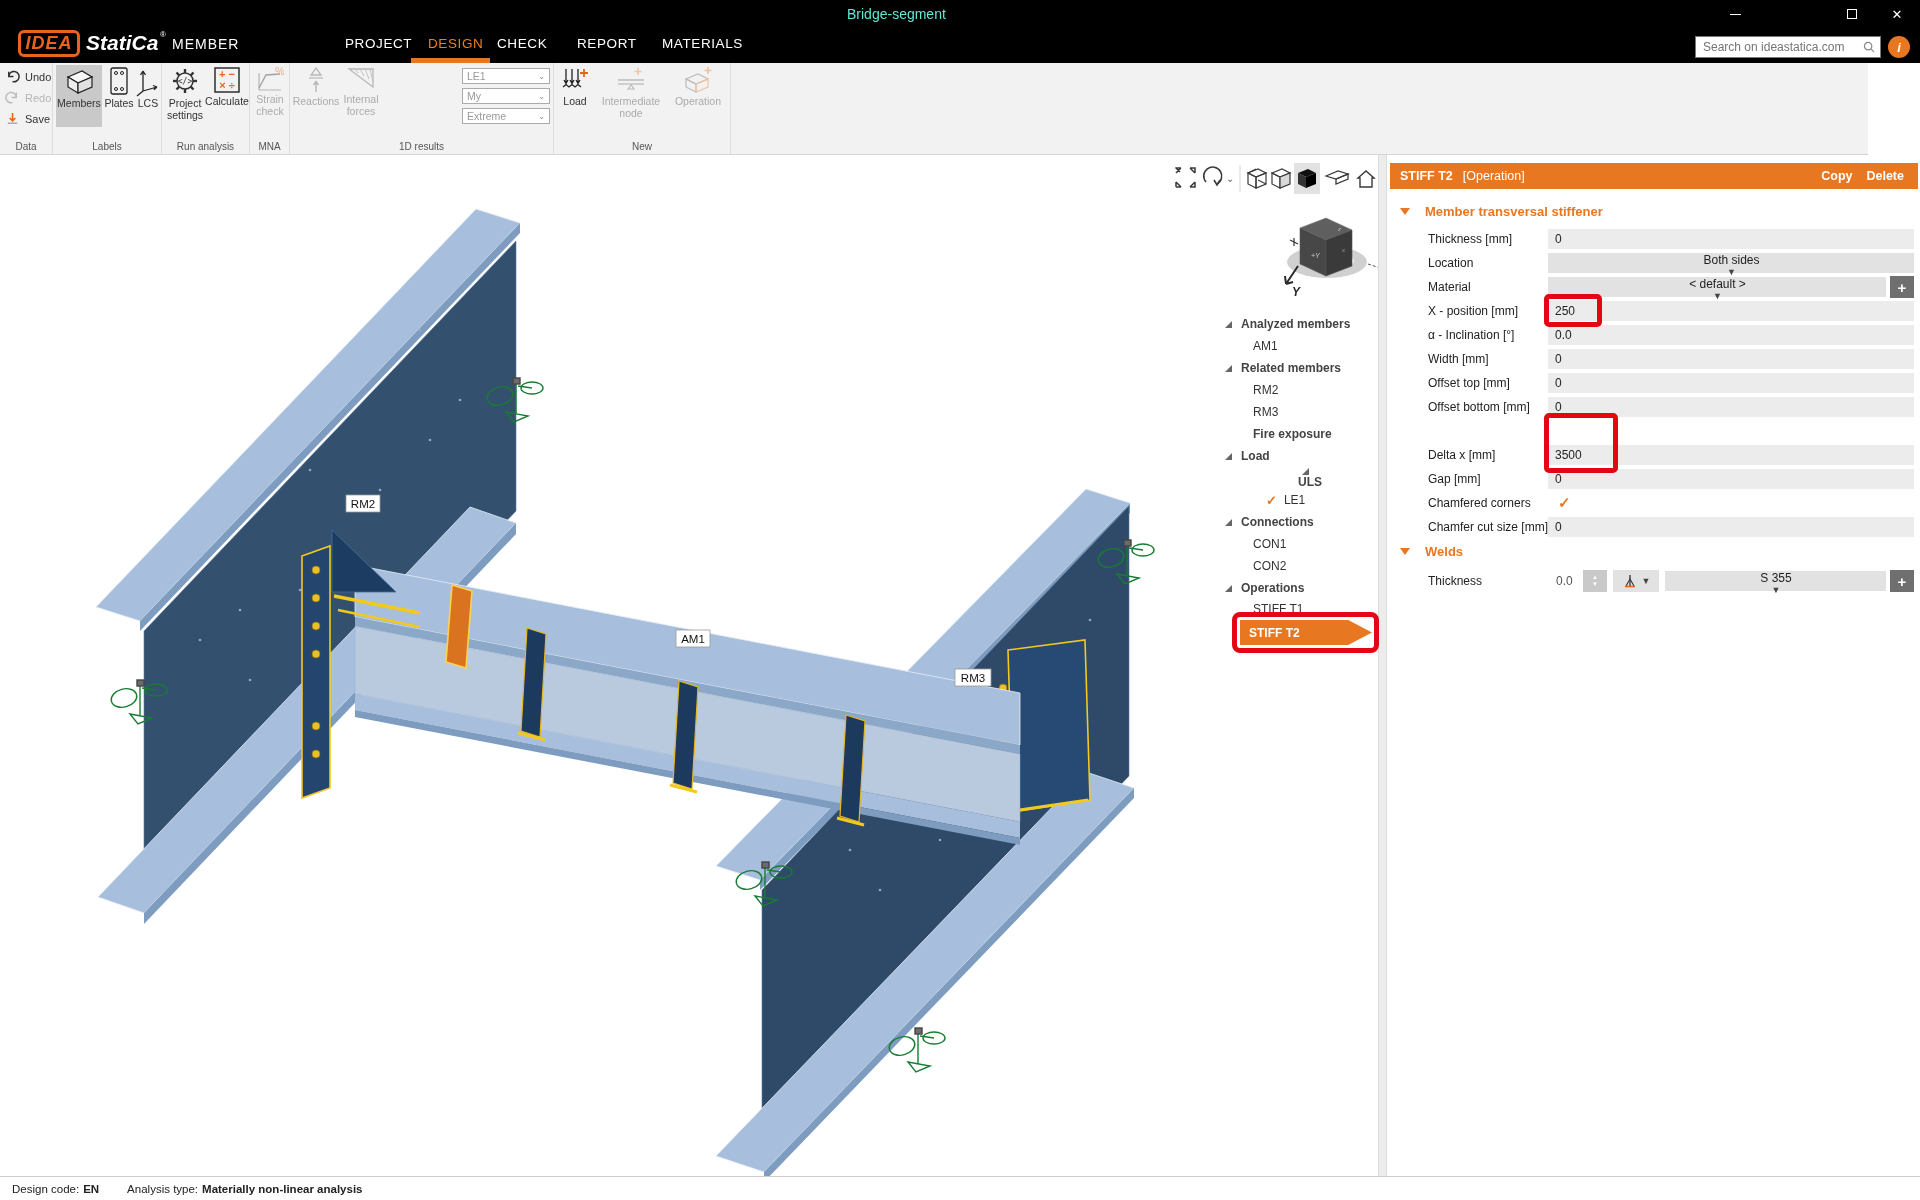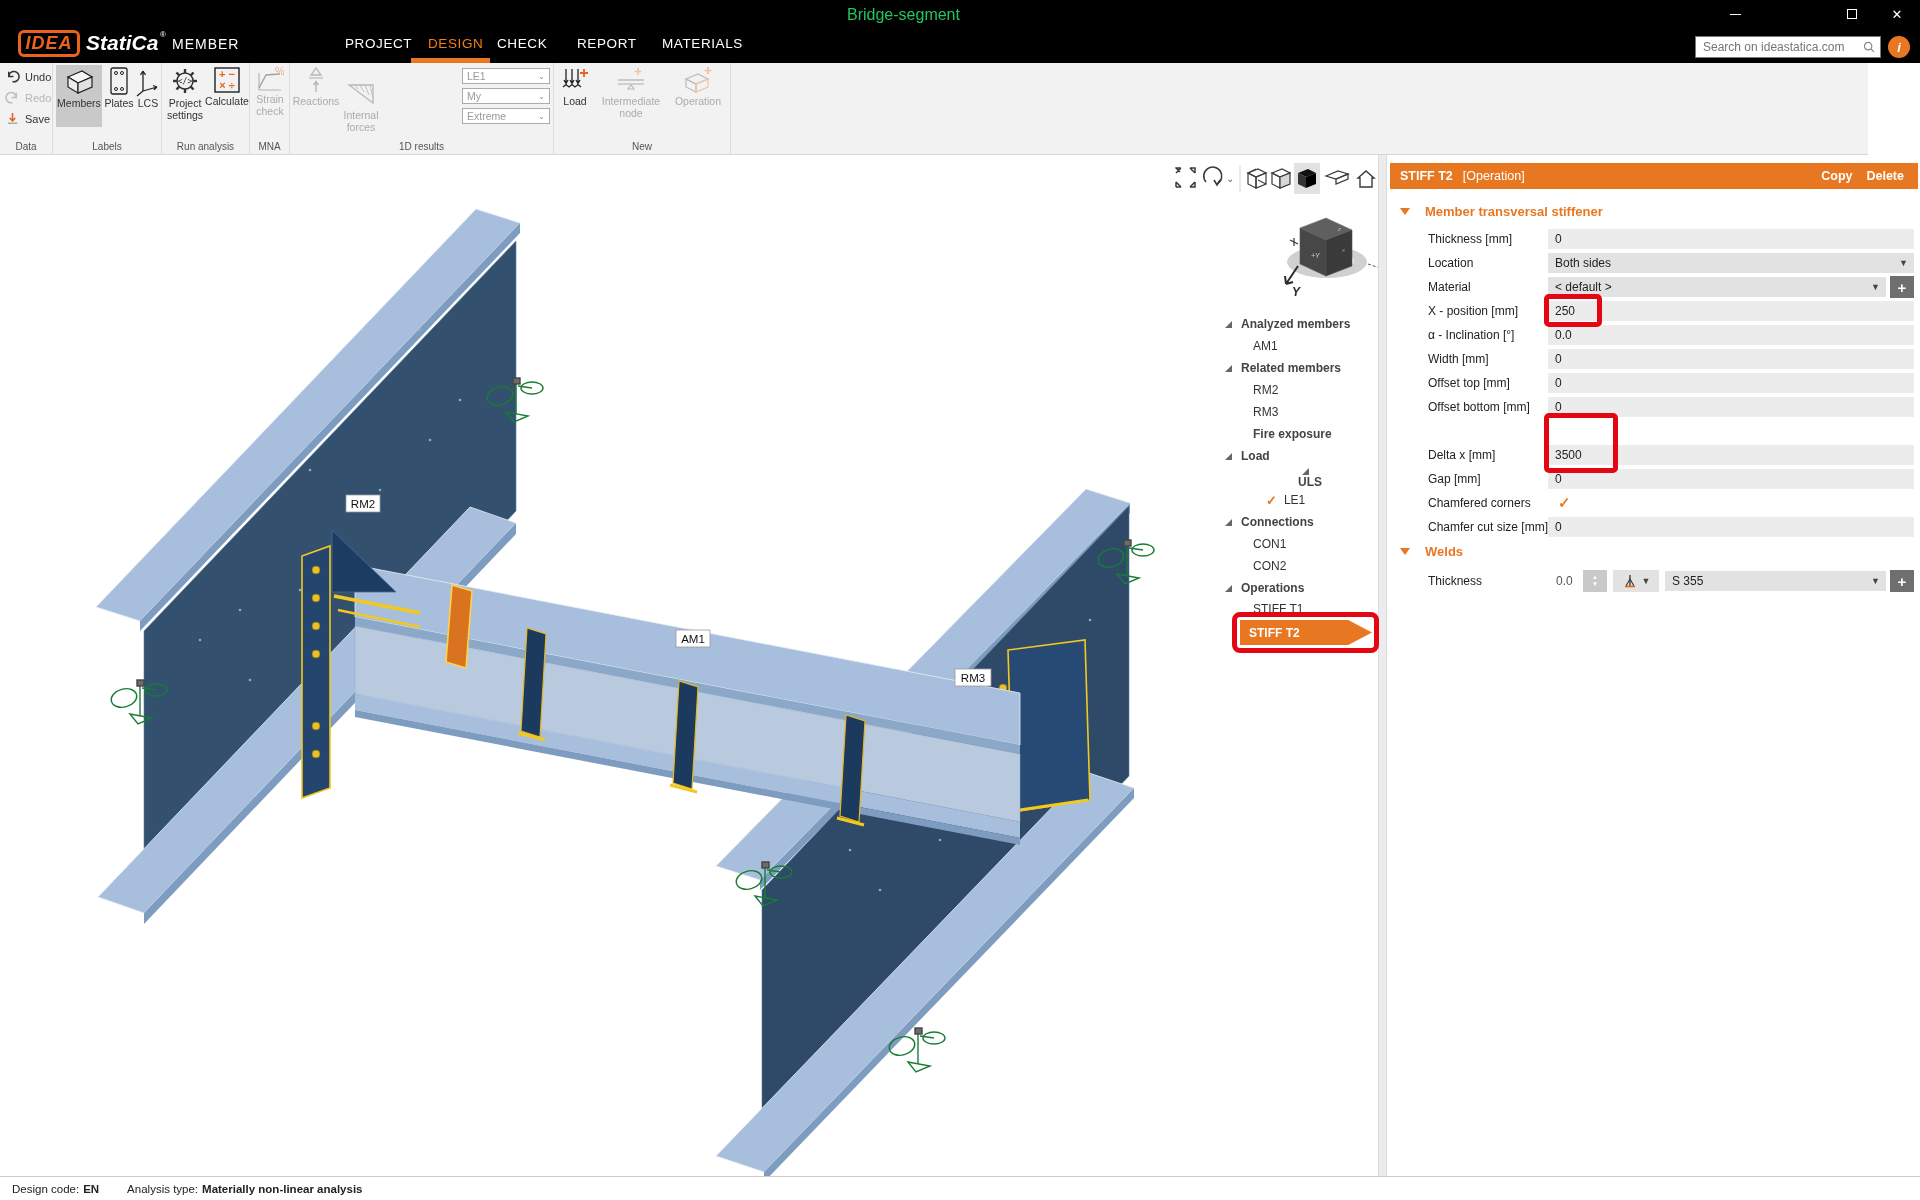--- a/index.html
+++ b/index.html
@@ -3,21 +3,21 @@
 <meta charset="utf-8">
 <style>
   * { margin:0; padding:0; box-sizing:border-box; }
   html,body { width:1920px; height:1200px; background:#fff; font-family:"Liberation Sans",sans-serif; overflow:hidden; }
   #app { position:relative; width:1920px; height:1200px; background:#fff; }
   .abs { position:absolute; }
 
   
   #titlebar { left:0; top:0; width:1920px; height:28px; background:#000; }
   #appbar   { left:0; top:28px; width:1920px; height:35px; background:#000; }
-  .wtitle { color:#22c55e; font-size:16px; }
+  .wtitle { color:#5eead4; font-size:14px; }
   .winbtn { width:40px; height:26px; top:1px; color:#fff; display:flex; align-items:center; justify-content:center; font-size:13px; cursor:default; }
   .minglyph { width:11px; height:1px; background:#fff; }
   .maxglyph { width:10px; height:10px; border:1px solid #fff; }
 
   #logo-idea { left:18px; top:30px; width:62px; height:27px; border:3px solid #e8641e; border-radius:6px; color:#e8641e; font-weight:bold; font-style:italic; font-size:18px; display:flex; align-items:center; justify-content:center; letter-spacing:1px; }
   #logo-statica { left:86px; top:31px; color:#fff; font-weight:bold; font-style:italic; font-size:21px; }
   #logo-reg { left:160px; top:30px; color:#fff; font-size:8px; }
   #logo-product { left:172px; top:36px; color:#fff; font-size:14px; letter-spacing:1px; }
 
   .menutab { top:36px; color:#fff; font-size:13.5px; letter-spacing:0.6px; cursor:pointer; }
@@ -61,21 +61,21 @@
   #panel-header { left:1390px; top:163px; width:528px; height:26px; background:#e87722; color:#fff; display:flex; align-items:center; font-size:12.5px; }
   #panel-header .ttl { font-weight:bold; margin-left:10px; }
   #panel-header .tag { margin-left:10px; }
   #panel-header .sp { flex:1; }
   #panel-header .act { font-weight:bold; margin-right:14px; cursor:pointer; }
   .sechead { position:absolute; display:flex; align-items:center; color:#e87722; font-weight:bold; font-size:13px; }
   .sechead .dtri { width:0; height:0; border-left:5px solid transparent; border-right:5px solid transparent; border-top:7px solid #e87722; margin-right:15px; }
   .prow { position:absolute; left:1428px; width:486px; height:24px; font-size:12px; color:#222; }
   .prow .plabel { position:absolute; left:0; top:4px; }
   .pfield { position:absolute; left:120px; top:1px; width:366px; height:20px; background:#ececec; font-size:12px; color:#222; display:flex; align-items:center; padding-left:7px; }
-  .pdrop { background:#e2e2e2; justify-content:space-between; padding-right:6px; cursor:pointer; }
+  .pdrop { background:#e2e2e2; justify-content:space-between; padding-right:6px; cursor:pointer;flex-direction:column; }
   .pdrop .da { font-size:9px; color:#444; }
   .plusbtn { position:absolute; top:0px; width:24px; height:22px; background:#6f6f6f; color:#fff; font-size:15px; font-weight:bold; display:flex; align-items:center; justify-content:center; cursor:pointer; }
   .pcheck { position:absolute; left:130px; top:2px; color:#e87722; font-weight:bold; font-size:15px; }
 
   #statusbar { left:0; top:1176px; width:1920px; height:24px; background:#fff; border-top:1px solid #ccc; font-size:11.5px; color:#222; display:flex; align-items:center; }
   #statusbar b { font-weight:bold; }
 </style>
 </head>
 <body>
 
@@ -214,21 +214,21 @@
 
     <div class="rgroup" style="left:290px; width:264px;">
       <div class="rbtn disabled" style="left:4px; top:2px; width:44px; height:62px;">
         <svg width="26" height="30" viewBox="0 0 26 30" opacity="0.55">
           <polygon points="13,3 18,10 8,10" fill="none" stroke="#888" stroke-width="1.3"></polygon>
           <line x1="6" y1="13" x2="20" y2="13" stroke="#888" stroke-width="1.2"></line>
           <path d="M13 27 L13 17 M10.5 20 L13 16.5 L15.5 20" stroke="#888" stroke-width="1.4" fill="none"></path>
         </svg>
         <span>Reactions</span>
       </div>
-      <div class="rbtn disabled" style="left:48px; top:18px; width:46px; height:70px;">
+      <div class="rbtn disabled" style="left:48px; top:2px; width:46px; height:70px;">
         <svg width="30" height="28" viewBox="0 0 30 28" opacity="0.55">
           <path d="M3 4 L27 4 L27 22 Z" fill="none" stroke="#888" stroke-width="1.3"></path>
           <g stroke="#999" stroke-width="1">
               <line x1="9" y1="4" x2="12" y2="8"></line>
               <line x1="14" y1="4" x2="18" y2="11"></line>
               <line x1="19" y1="4" x2="23" y2="14"></line>
               <line x1="24" y1="4" x2="27" y2="17"></line>
             </g>
         </svg>
         <span>Internal forces</span>

